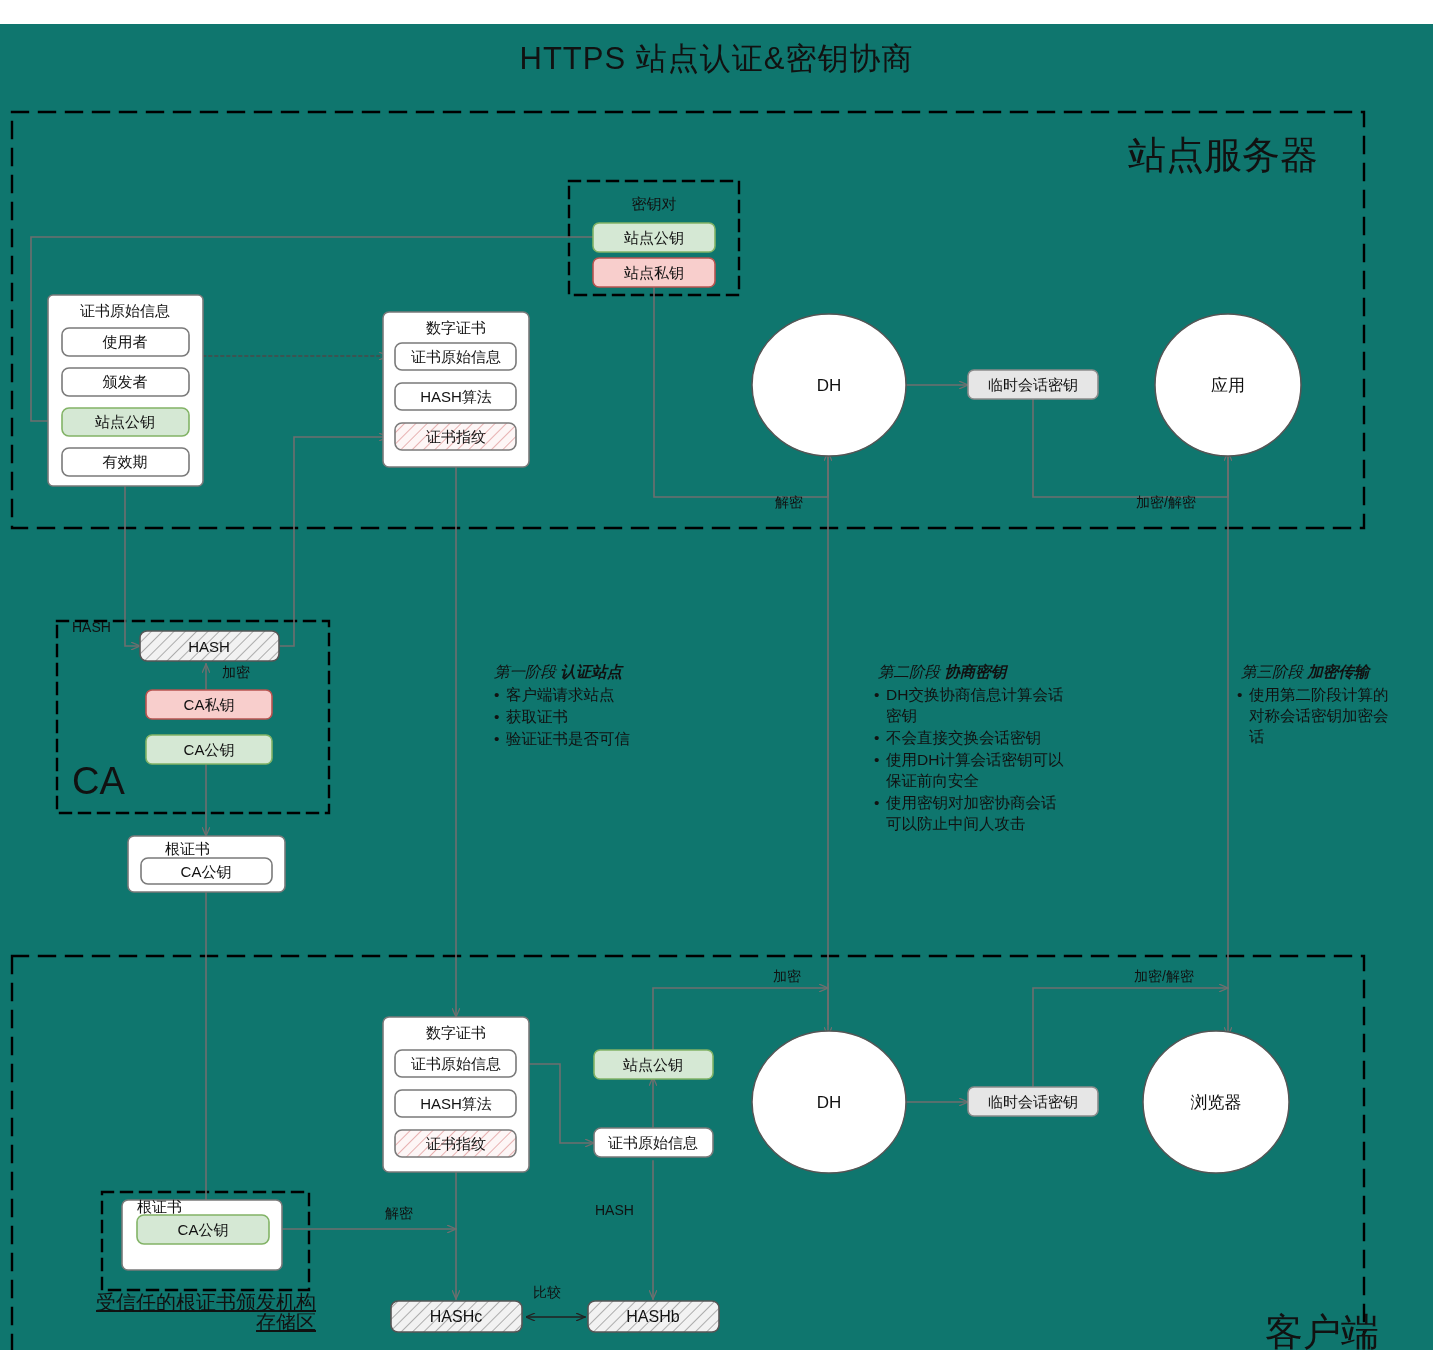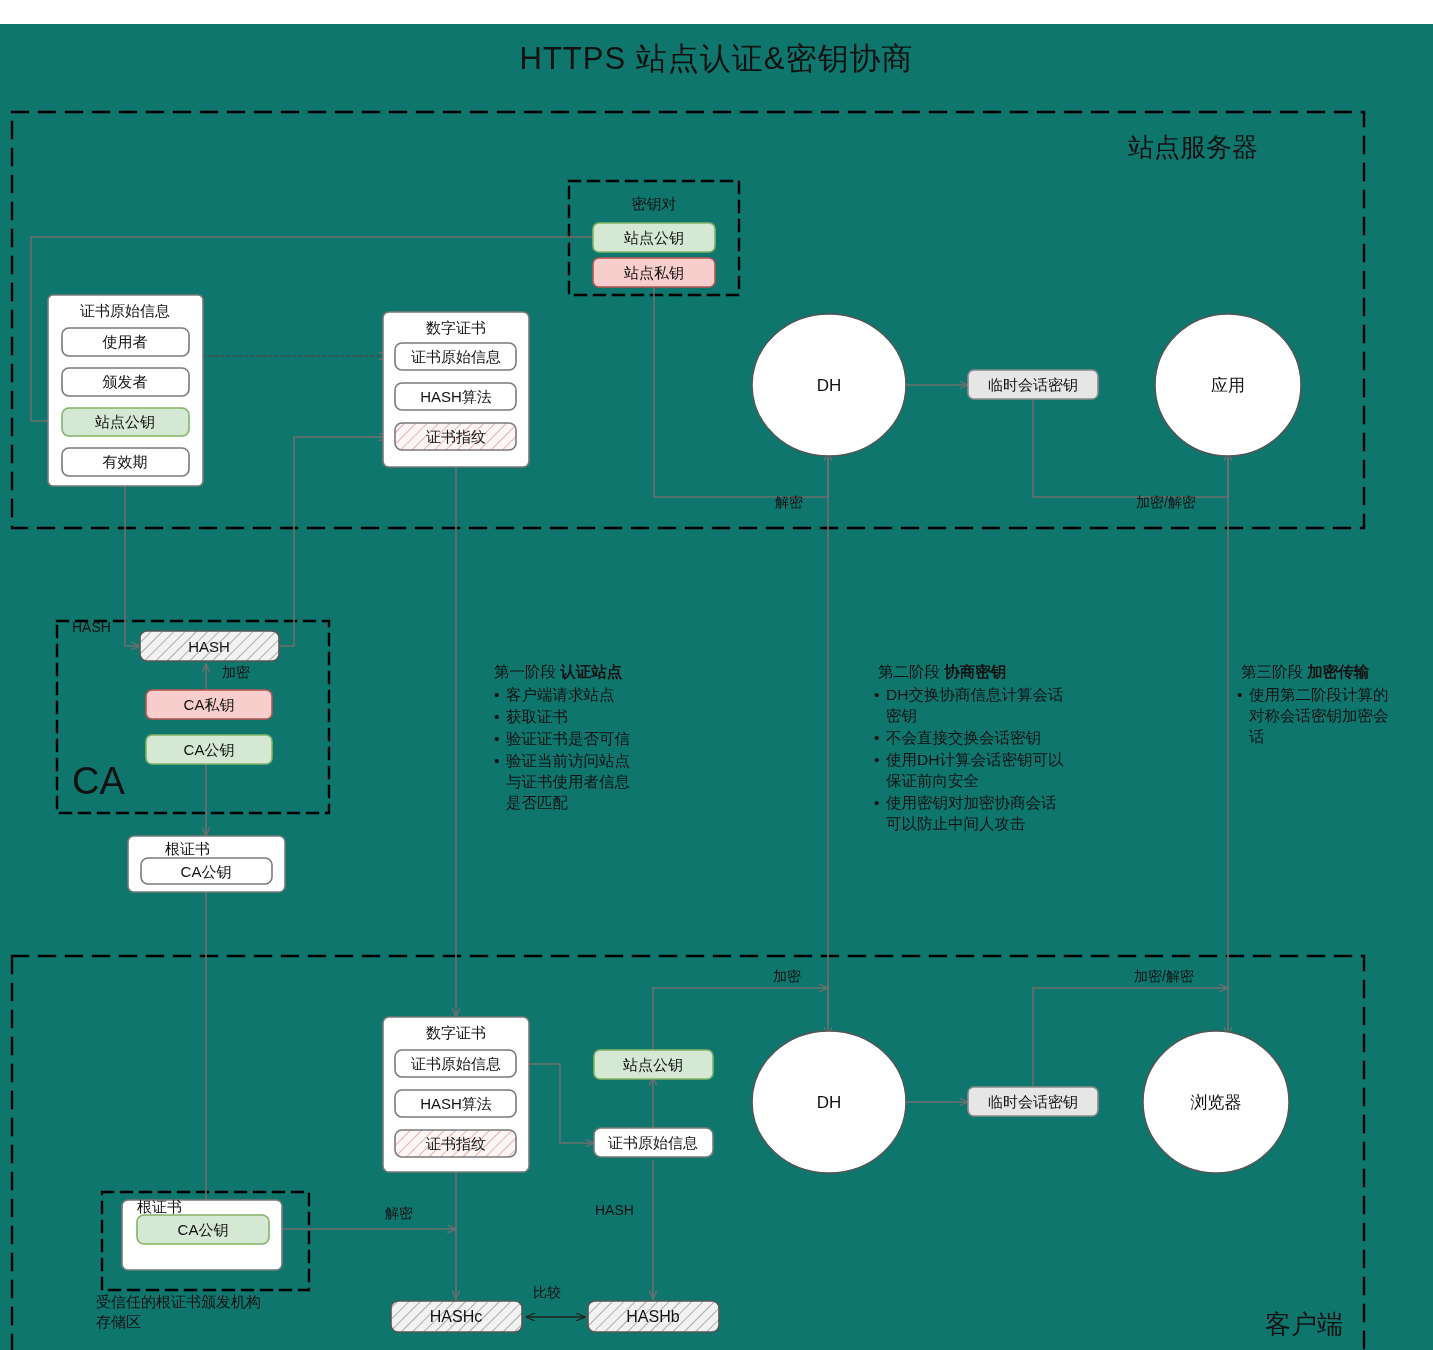--- a/index.html
+++ b/index.html
@@ -1,29 +1,29 @@
 <!DOCTYPE html>
 <html><head>
 <meta charset="utf-8">
 <style>
   html,body{margin:0;padding:0;background:#ffffff;}
   body{font-family:"Liberation Sans","DejaVu Sans",sans-serif;color:#000;}
   #stage{position:relative;width:1433px;height:1350px;overflow:hidden;background:#0f766e;margin-top:24px;}
   svg.layer{position:absolute;left:0;top:0;width:1433px;height:1350px;}
   .ttl{position:absolute;left:0;top:14px;width:1433px;text-align:center;font-size:31px;letter-spacing:1px;color:#111;}
-  .zlabel{position:absolute;font-size:26px;color:#111;}
+  .zlabel{position:absolute;font-size:38px;color:#111;}
   .watermark{position:absolute;font-size:17px;color:#d8d8d8;letter-spacing:1px;white-space:nowrap;}
   .note{position:absolute;font-size:15.5px;line-height:21px;color:#111;}
-  .note .hd{display:block;margin-left:16px;margin-bottom:2px;}
+  .note .hd{display:block;margin-left:16px;margin-bottom:2px;font-style:italic;}
   .note .hd b{font-weight:bold;}
   .note ul{margin:0;padding:0 0 0 16px;list-style:none;}
   .note li{position:relative;padding-left:12px;margin:0 0 1px 0;}
   .note li:before{content:"\2022";position:absolute;left:0;top:0;}
   .elabel{position:absolute;font-size:14px;color:#111;white-space:nowrap;}
-  .cap{position:absolute;font-size:15px;line-height:20px;text-align:left;color:#111;}
+  .cap{position:absolute;font-size:20px;line-height:20px;text-align:right;color:#111;text-decoration:underline;}
   .boxtext{pointer-events:none;}
 </style>
 </head>
 <body>
 
 <div id="stage">
 
   <div class="ttl">HTTPS 站点认证&amp;密钥协商</div>
 
   <svg class="layer" viewBox="0 0 1433 1350">
@@ -206,23 +206,20 @@
     <span>受信任的根证书颁发机构</span><br>
     <span>存储区</span>
   </div>
 
   <div class="note" style="left:478px;top:637px;width:200px;">
     <span class="hd"><span>第一阶段 </span><b>认证站点</b></span>
     <ul>
       <li>客户端请求站点</li>
       <li>获取证书</li>
       <li>验证证书是否可信</li>
-      <li style="white-space:pre-line;">验证当前访问站点
-与证书使用者信息
-是否匹配</li>
     </ul>
   </div>
 
   <div class="note" style="left:1233px;top:637px;width:175px;">
     <span class="hd" style="margin-left:8px;"><span>第三阶段 </span><b>加密传输</b></span>
     <ul style="padding-left:4px;">
       <li style="white-space:pre-line;">使用第二阶段计算的
 对称会话密钥加密会
 话</li>
     </ul>

